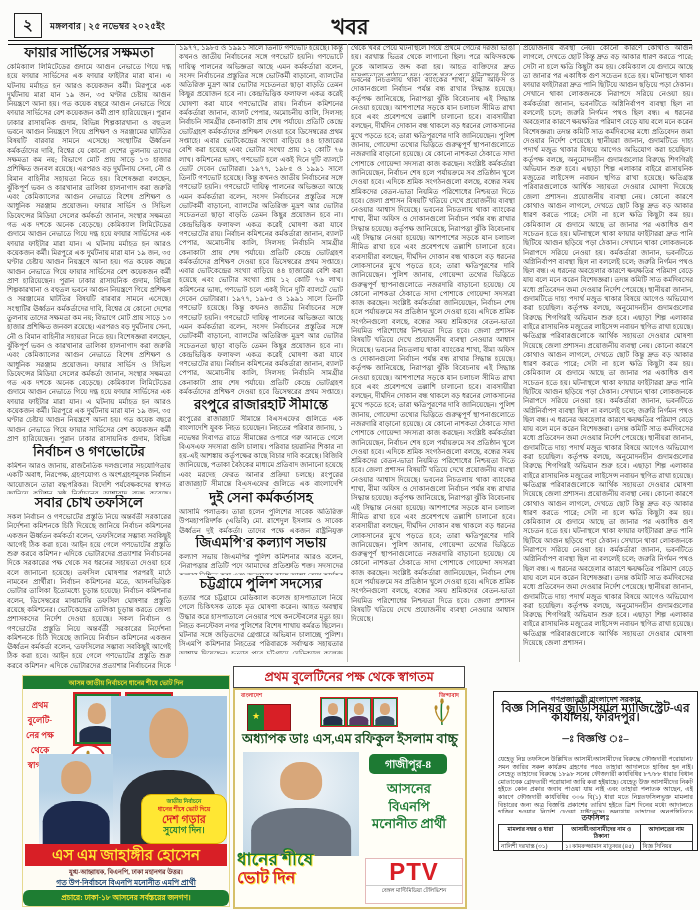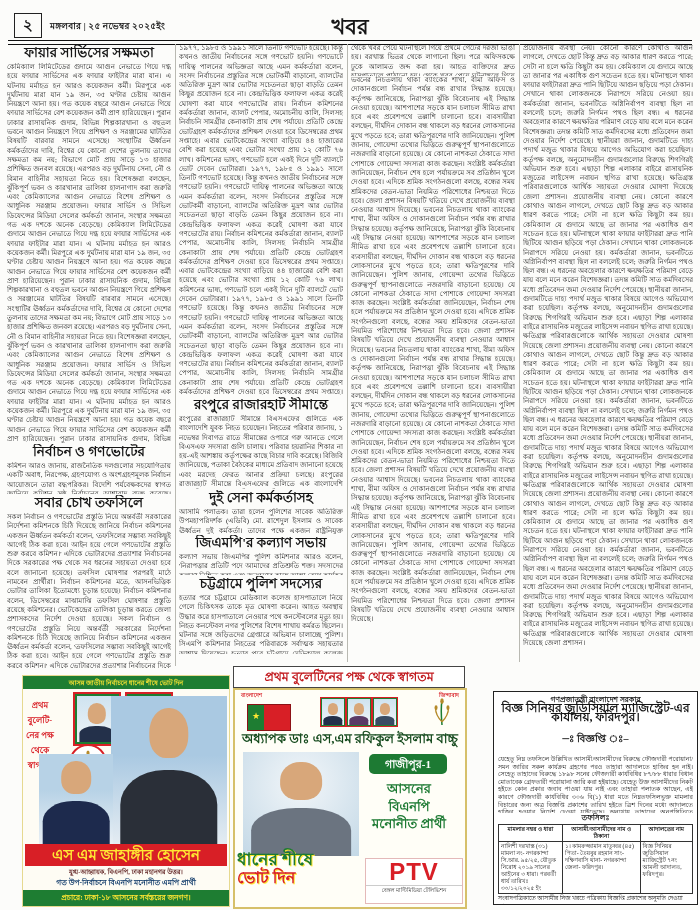--- a/index.html
+++ b/index.html
@@ -55,23 +55,23 @@
                 border-radius:10px;border:1px solid #e0b400;text-align:center;overflow:hidden;}
   .badge-yellow .s1{font-size:5.5px;color:#1e7d32;font-weight:bold;line-height:8px;display:block;margin-top:2px;}
   .badge-yellow .s2{font-size:6px;color:#d81f26;font-weight:bold;line-height:8px;display:block;}
   .badge-yellow .s3{font-size:11px;color:#d81f26;font-weight:bold;line-height:12px;display:block;}
   .badge-yellow .s4{font-size:9px;color:#1e7d32;font-weight:bold;line-height:11px;display:block;}
   .adl-name{position:absolute;left:2px;right:2px;top:168px;height:22px;background:#d81f26;color:#ffe733;
             font-size:15px;font-weight:bold;text-align:center;line-height:22px;overflow:hidden;}
   .adl-line1{position:absolute;left:0;right:0;top:191px;font-size:6.5px;text-align:center;color:#5a1a1a;
              font-weight:bold;line-height:9px;}
   .adl-line2{position:absolute;left:0;right:0;top:201px;font-size:7.5px;text-align:center;color:#123c6b;
-             font-weight:bold;line-height:11px;}
+             font-weight:bold;line-height:11px;text-decoration:underline;}
   .adl-line3{position:absolute;left:0;right:0;top:214px;height:16px;background:#1e7d32;color:#ffe733;
-             font-size:7.5px;font-weight:bold;text-align:center;line-height:16px;}
+             font-size:7.5px;font-weight:bold;text-align:center;line-height:16px;border-radius:6px;}
   
   .ad-mid-hdr{position:absolute;left:233px;top:666px;width:230px;height:20px;border:1px solid #444;
               background:#fff;color:#c21a1f;font-size:12.5px;font-weight:bold;text-align:center;
               line-height:20px;overflow:hidden;}
   .ad-mid{position:absolute;left:233px;top:688px;width:230px;height:217px;background:#fffef7;
           border:2px solid #d6c06a;overflow:hidden;}
   .adm-corner{position:absolute;top:2px;font-size:5.5px;color:#d81f26;font-weight:bold;}
   .bnp-flag{position:absolute;left:12px;top:14px;width:42px;height:25px;background:#d81f26;overflow:hidden;
             border:1px solid #8c1216;}
   .bnp-flag .g{position:absolute;left:0;top:0;bottom:0;width:38%;background:#1e7d32;}
@@ -90,21 +90,21 @@
   .adm-slogan .l1{font-size:17px;font-weight:bold;color:#1d7a33;line-height:19px;
                   text-shadow:1px 1px 0 #ffe733;display:block;}
   .adm-slogan .l2{font-size:16px;font-weight:bold;color:#d81f26;line-height:18px;
                   text-shadow:1px 1px 0 #ffe733;display:block;}
   .ptv-big{position:absolute;left:130px;top:168px;width:96px;height:44px;background:#fff;
            border:1px solid #e4b9b9;text-align:center;}
   .ptv-big .p{font-family:"Liberation Sans",sans-serif;font-size:24px;font-weight:bold;color:#d81f26;
               line-height:26px;letter-spacing:1px;display:block;}
   .ptv-big .q{font-size:5.5px;color:#333;border-top:1px solid #ccc;line-height:8px;display:block;}
   
-  .notice{position:absolute;left:493px;top:691px;width:205px;height:214px;border:1.5px solid #222;
+  .notice{position:absolute;left:493px;top:691px;width:205px;height:160px;border:1.5px solid #222;
           background:#fff;padding:3px 4px;box-sizing:border-box;overflow:hidden;}
   .nt-c{text-align:center;font-weight:bold;}
   .nt-govt{font-size:7.5px;line-height:9px;}
   .nt-office{font-size:12px;line-height:9px;}
   .nt-title{font-size:10px;line-height:13px;margin:10px 0;}
   .nt-body{font-size:6.2px;line-height:7.6px;text-align:justify;height:58px;overflow:hidden;}
   .nt-sched{font-size:7.5px;line-height:10px;}
   table.nt-table{width:100%;border-collapse:collapse;margin-top:1px;}
   table.nt-table td,table.nt-table th{border:1px solid #333;font-size:5.8px;line-height:7px;
         padding:1px 2px;vertical-align:top;text-align:left;}
@@ -182,20 +182,26 @@
       <span class="b">NEWS 24</span>
     </div>
     <div class="photo-big">
       <div class="ph-head" style="top:8%;width:34%;height:34%;"></div>
       <div class="ph-body" style="width:84%;height:52%;background:#2a2f38;"></div>
     </div>
     <div class="photo-mid">
       <div class="ph-head" style="top:8%;width:40%;height:36%;"></div>
       <div class="ph-body" style="width:90%;height:50%;background:#1d2a4d;"></div>
     </div>
+    <div class="badge-yellow">
+      <span class="s1">জাতীয় নির্বাচনে</span>
+      <span class="s2">ধানের শীষে ভোট দিয়ে</span>
+      <span class="s3">দেশ গড়ার</span>
+      <span class="s4">সুযোগ দিন।</span>
+    </div>
     <div class="adl-name">এস এম জাহাঙ্গীর হোসেন</div>
     <div class="adl-line1">যুগ্ম-আহ্বায়ক, বিএনপি, ঢাকা মহানগর উত্তর।</div>
     <div class="adl-line2">গত উপ-নির্বাচনে বিএনপি মনোনীত এমপি প্রার্থী</div>
     <div class="adl-line3">প্রচারে: ঢাকা-১৮ আসনের সর্বস্তরের জনগণ।</div>
   </div>
 
   <div class="ad-mid-hdr">প্রথম বুলেটিনের পক্ষ থেকে স্বাগতম</div>
   <div class="ad-mid">
     <span class="adm-corner" style="left:6px;">বাংলাদেশ</span>
     <span class="adm-corner" style="right:6px;">জিন্দাবাদ</span>
@@ -221,21 +227,21 @@
       <path d="M12 22 C16 18 18 14 18 9" stroke="#b58a2a" stroke-width="1.2" fill="none"></path>
       <ellipse cx="12" cy="3" rx="1.6" ry="2.6" fill="#b58a2a"></ellipse>
       <ellipse cx="6.5" cy="9" rx="1.4" ry="2.2" fill="#b58a2a"></ellipse>
       <ellipse cx="17.5" cy="9" rx="1.4" ry="2.2" fill="#b58a2a"></ellipse>
     </svg>
     <div class="adm-name">অধ্যাপক ডাঃ এস,এম রফিকুল ইসলাম বাচ্চু</div>
     <div class="adm-bigphoto">
       <div class="ph-head" style="top:10%;width:36%;height:36%;"></div>
       <div class="ph-body" style="width:86%;height:48%;background:#6b7480;"></div>
     </div>
-    <div class="seat-badge">গাজীপুর-1</div>
+    <div class="seat-badge">গাজীপুর-8</div>
     <div class="adm-words">আসনের বিএনপি মনোনীত প্রার্থী</div>
     <div class="adm-slogan">
       <span class="l1">ধানের শীষে</span>
       <span class="l2">ভোট দিন</span>
     </div>
     <div class="ptv-big">
       <span class="p">PTV</span>
       <span class="q">বেঙ্গল মাল্টিমিডিয়া টেলিভিশন</span>
     </div>
   </div>

